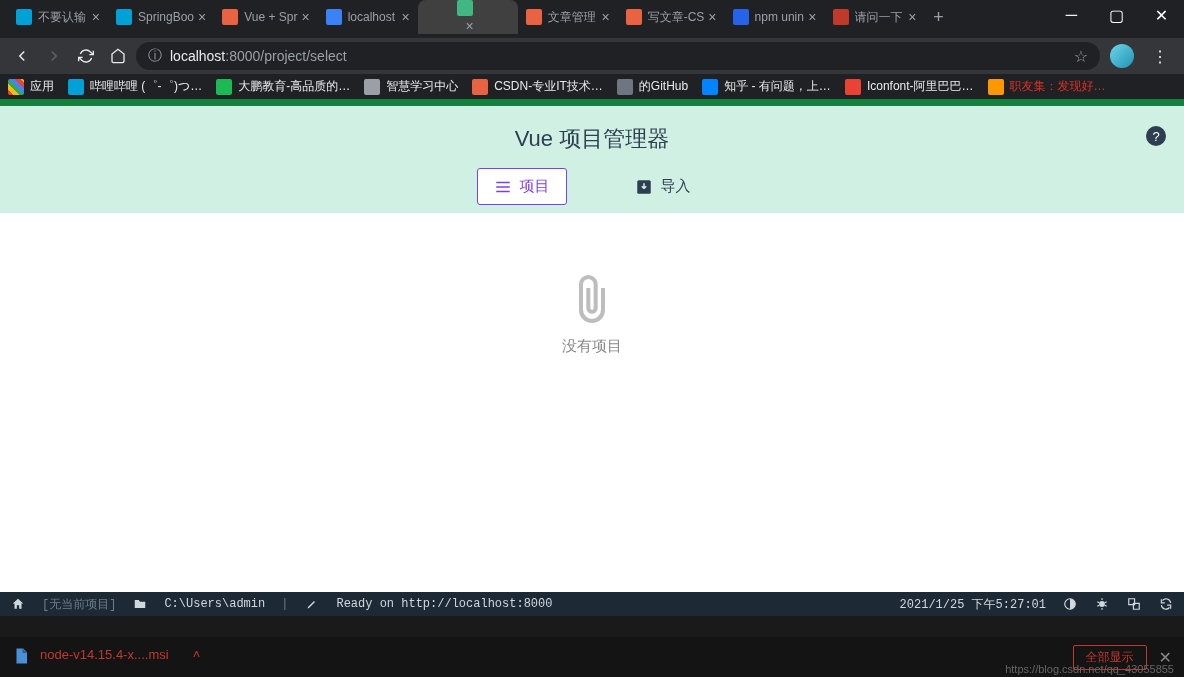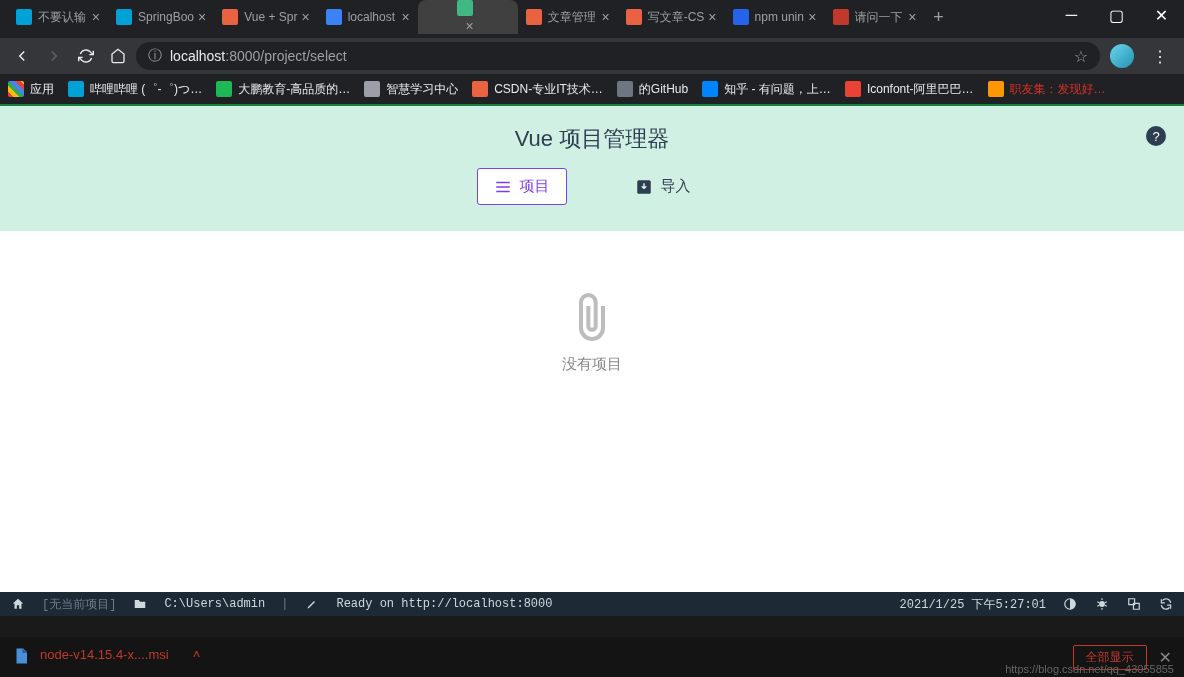--- a/index.html
+++ b/index.html
@@ -21,29 +21,29 @@
 .addrbar { height: 36px; background: #35363a; display: flex; align-items: center; padding: 0 8px; gap: 4px; }
 .nav-btn { width: 28px; height: 28px; display: flex; align-items: center; justify-content: center; color: #9aa0a6; border-radius: 50%; }
 .nav-btn.enabled { color: #e8eaed; }
 .url-box { flex: 1; height: 28px; background: #202124; border-radius: 14px; display: flex; align-items: center; padding: 0 12px; color: #9aa0a6; font-size: 14px; gap: 8px; }
 .url-box .host { color: #e8eaed; }
 .star-icon { color: #9aa0a6; margin-left: auto; font-size: 16px; }
 .avatar { width: 24px; height: 24px; border-radius: 50%; background: linear-gradient(135deg,#6dd5ed,#2193b0); margin: 0 6px; }
 .menu-dots { color: #e8eaed; padding: 0 8px; font-size: 16px; }
 
 
-.bookmarks { height: 32px; background: #202124; display: flex; align-items: center; padding: 0 8px; gap: 14px; font-size: 12px; color: #e8eaed; border-bottom: 2px solid #15803d; }
+.bookmarks { height: 32px; background: #202124; display: flex; align-items: center; padding: 0 8px; gap: 14px; font-size: 12px; color: #e8eaed; border-bottom: 7px solid #15803d; }
 .bm { display: flex; align-items: center; gap: 6px; white-space: nowrap; }
 .bm-icon { width: 16px; height: 16px; border-radius: 2px; }
 
 
 .page { position: absolute; top: 106px; left: 0; right: 0; bottom: 85px; background: #fff; }
 .vue-header { background: #d1f0e4; padding: 18px 0 0; text-align: center; position: relative; }
 .vue-title { font-size: 22px; color: #2c3e50; font-weight: 400; margin-bottom: 14px; }
-.vue-tabs { display: flex; justify-content: center; gap: 51px; padding-bottom: 26px; }
+.vue-tabs { display: flex; justify-content: center; gap: 51px; padding-bottom: 8px; }
 .vue-tab { display: flex; align-items: center; gap: 8px; padding: 8px 16px; font-size: 15px; color: #2c3e50; border-radius: 3px; border: 1px solid transparent; }
 .vue-tab.active { border: 1px solid #7b3ff2; color: #7b3ff2; background: #fff; }
 .vue-tab-icon { width: 18px; height: 18px; display: inline-flex; align-items: center; justify-content: center; }
 .help-badge { position: absolute; right: 18px; top: 20px; width: 20px; height: 20px; border-radius: 50%; background: #2c3e50; color: #fff; font-size: 13px; display: flex; align-items: center; justify-content: center; }
 .empty-state { display: flex; flex-direction: column; align-items: center; margin-top: 60px; color: #a0a0a0; }
 .paperclip-icon svg { width: 44px; height: 52px; }
 .empty-text { margin-top: 8px; font-size: 15px; color: #888; }
 
 
 .vue-status { position: absolute; bottom: 61px; left: 0; right: 0; height: 24px; background: #1d2935; display: flex; align-items: center; padding: 0 10px; gap: 16px; font-size: 12px; color: #cfd8dc; font-family: Liberation Mono, monospace; }

